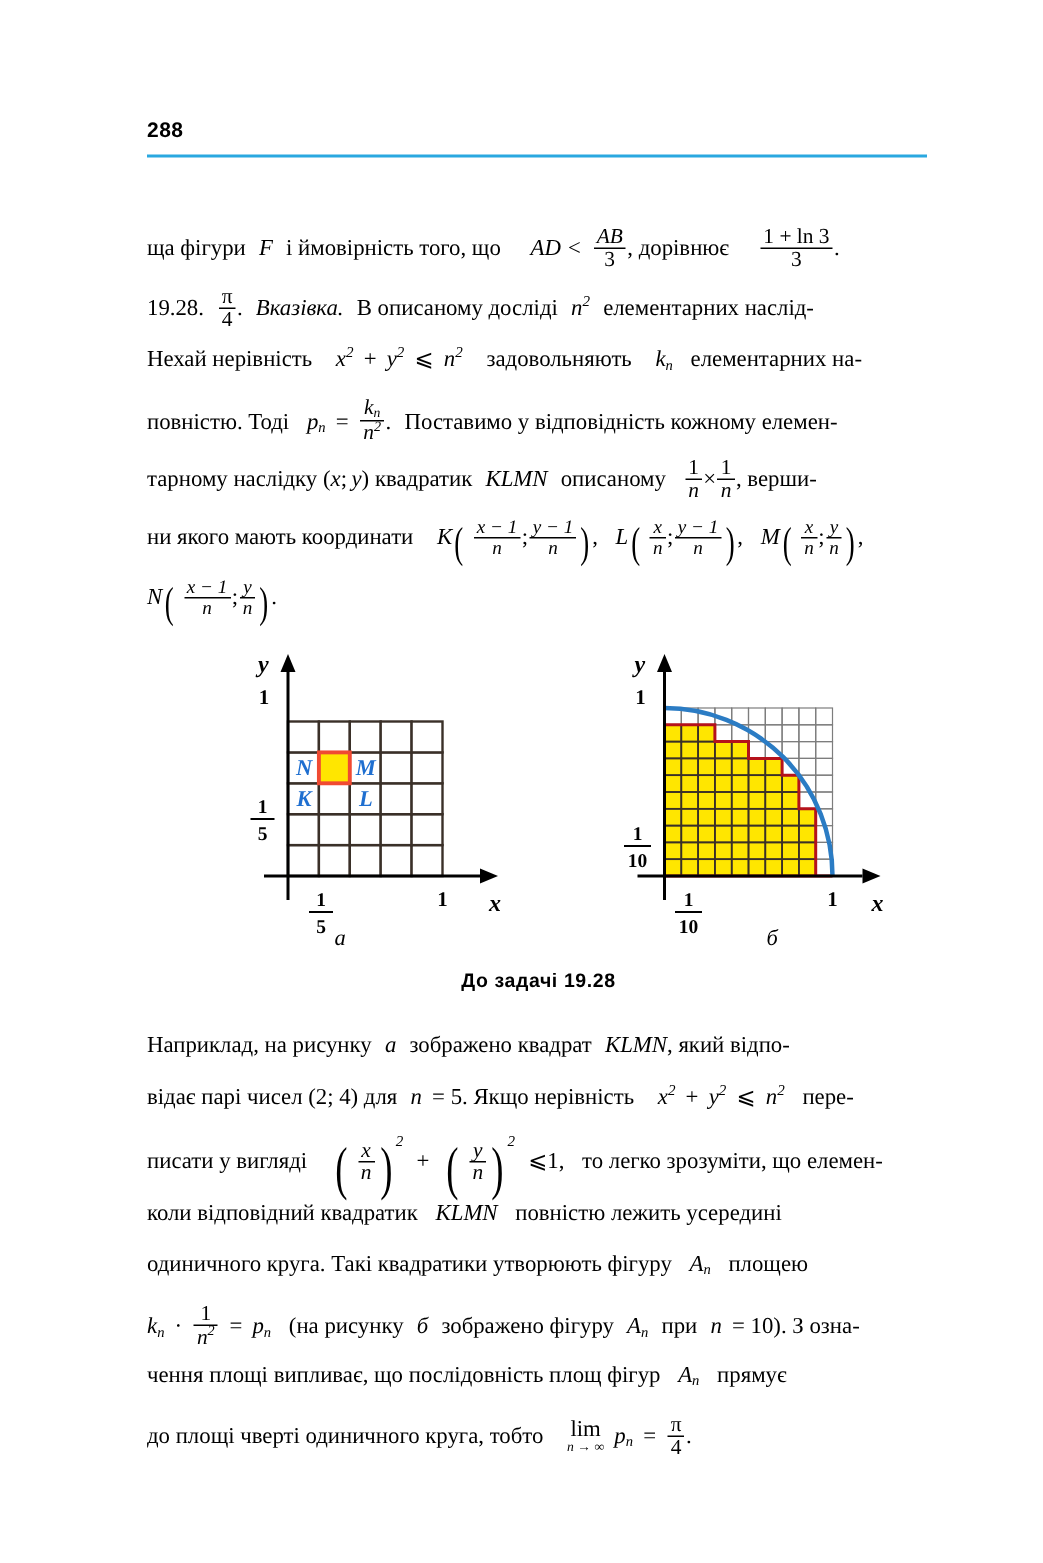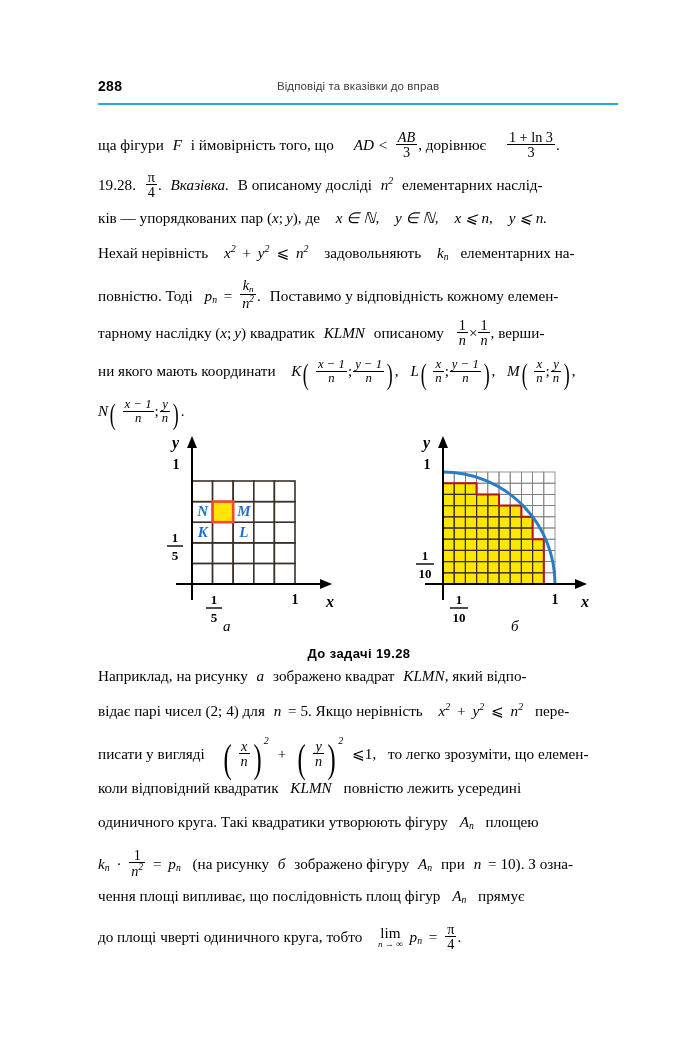--- a/index.html
+++ b/index.html
@@ -53,20 +53,21 @@
     background: #2aa8e0;
   }
 
   
   .body-text {
     position: absolute;
     left: 98px;
     width: 522px;
     font-size: 15.2px;
     line-height: 1.05;
+    margin-top: 21px;
   }
   .tl { position: relative; height: 34px; white-space: nowrap; }
   .tl.tall { height: 40px; }
 
   .sp { display: inline-block; }
   .w3  { width: 3px; }
   .w5  { width: 5px; }
   .w8  { width: 8px; }
   .w12 { width: 12px; }
   .w16 { width: 16px; }
@@ -127,21 +128,20 @@
     position: absolute;
     font-style: italic;
     font-size: 15px;
   }
 </style>
 </head>
 <body>
 
 <div class="page-header">
   <div class="page-number">288</div>
-  <div class="header-title">Відповіді та вказівки до вправ</div>
 </div>
 <div class="header-rule"></div>
 
 <div class="body-text" style="top:130px;">
 
   <div class="tl tall">
     <span>ща фігури</span><span class="sp w5"></span>
     <i class="mi">F</i><span class="sp w5"></span>
     <span>і ймовірність того, що</span><span class="sp w16"></span>
     <i class="mi">AD &lt;</i><span class="sp w3"></span>
@@ -160,27 +160,20 @@
     <span class="frac">
       <span class="num">π</span>
       <span class="den">4</span>
     </span><span>.</span><span class="sp w5"></span>
     <em class="it">Вказівка.</em><span class="sp w5"></span>
     <span>В описаному досліді</span><span class="sp w5"></span>
     <i class="mi">n</i><sup class="ex">2</sup><span class="sp w5"></span>
     <span>елементарних наслід-</span>
   </div>
 
-  <div class="tl">
-    <span>ків — упорядкованих пар (</span><i class="mi">x</i><span>;</span><span class="sp w3"></span><i class="mi">y</i><span>), де</span><span class="sp w12"></span>
-    <i class="mi">x ∈ ℕ,</i><span class="sp w12"></span>
-    <i class="mi">y ∈ ℕ,</i><span class="sp w12"></span>
-    <i class="mi">x ⩽ n,</i><span class="sp w12"></span>
-    <i class="mi">y ⩽ n.</i>
-  </div>
 
   <div class="tl">
     <span>Нехай нерівність</span><span class="sp w12"></span>
     <i class="mi">x</i><sup class="ex">2</sup><span class="sp w3"></span>
     <span>+</span><span class="sp w3"></span>
     <i class="mi">y</i><sup class="ex">2</sup><span class="sp w3"></span>
     <span>⩽</span><span class="sp w3"></span>
     <i class="mi">n</i><sup class="ex">2</sup><span class="sp w12"></span>
     <span>задовольняють</span><span class="sp w12"></span>
     <i class="mi">k</i><sub class="sb">n</sub><span class="sp w8"></span>

